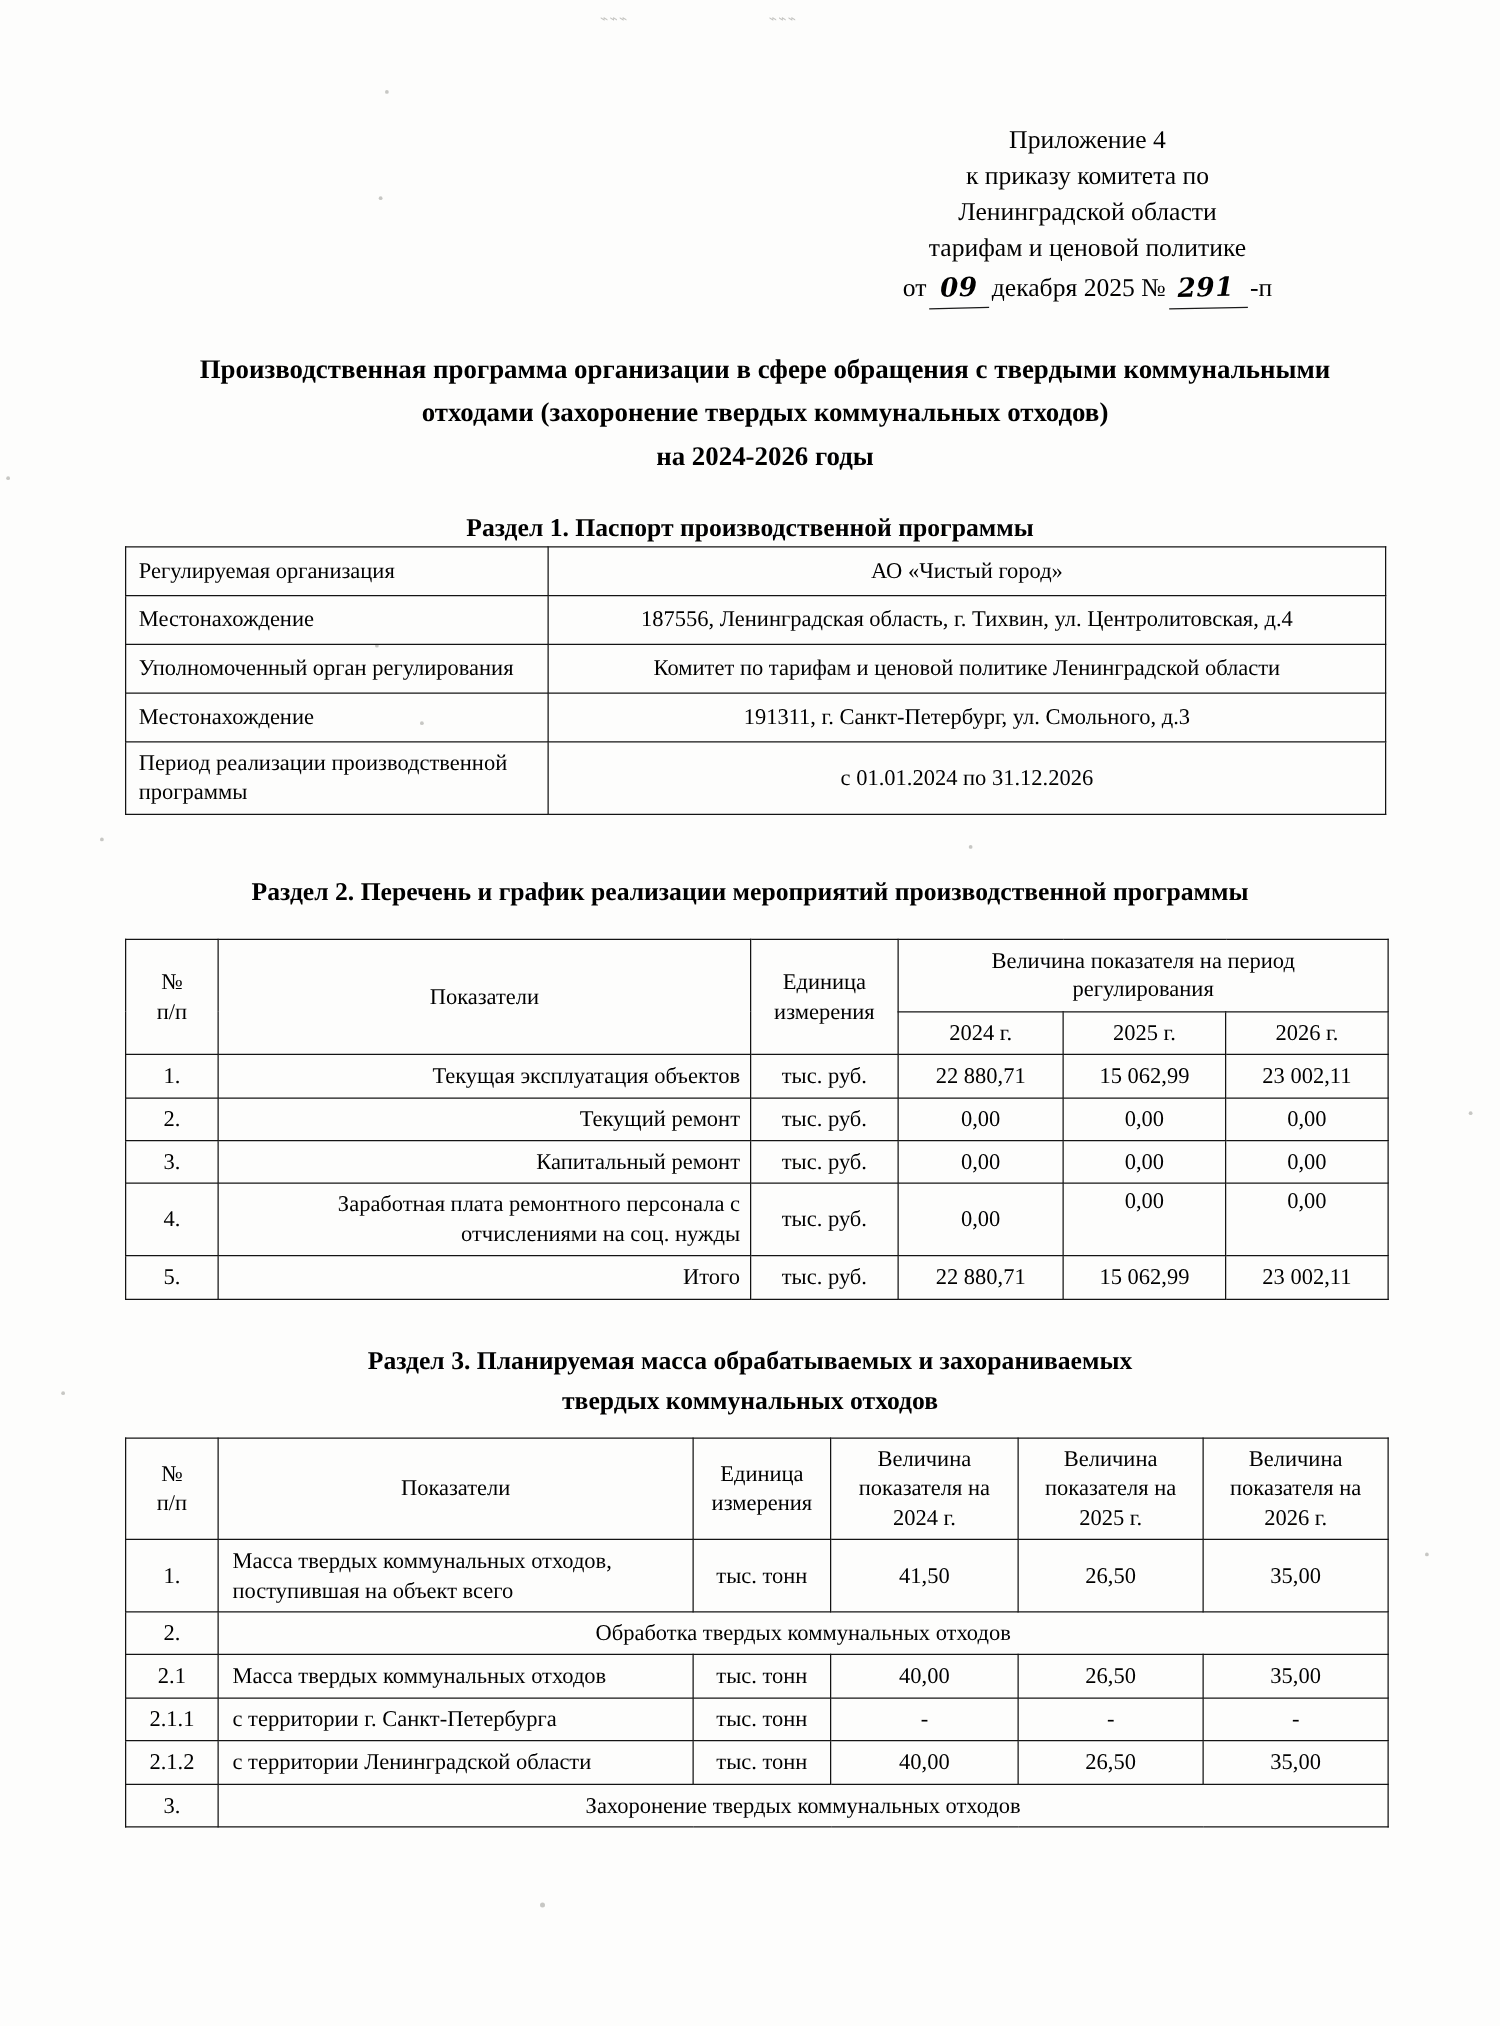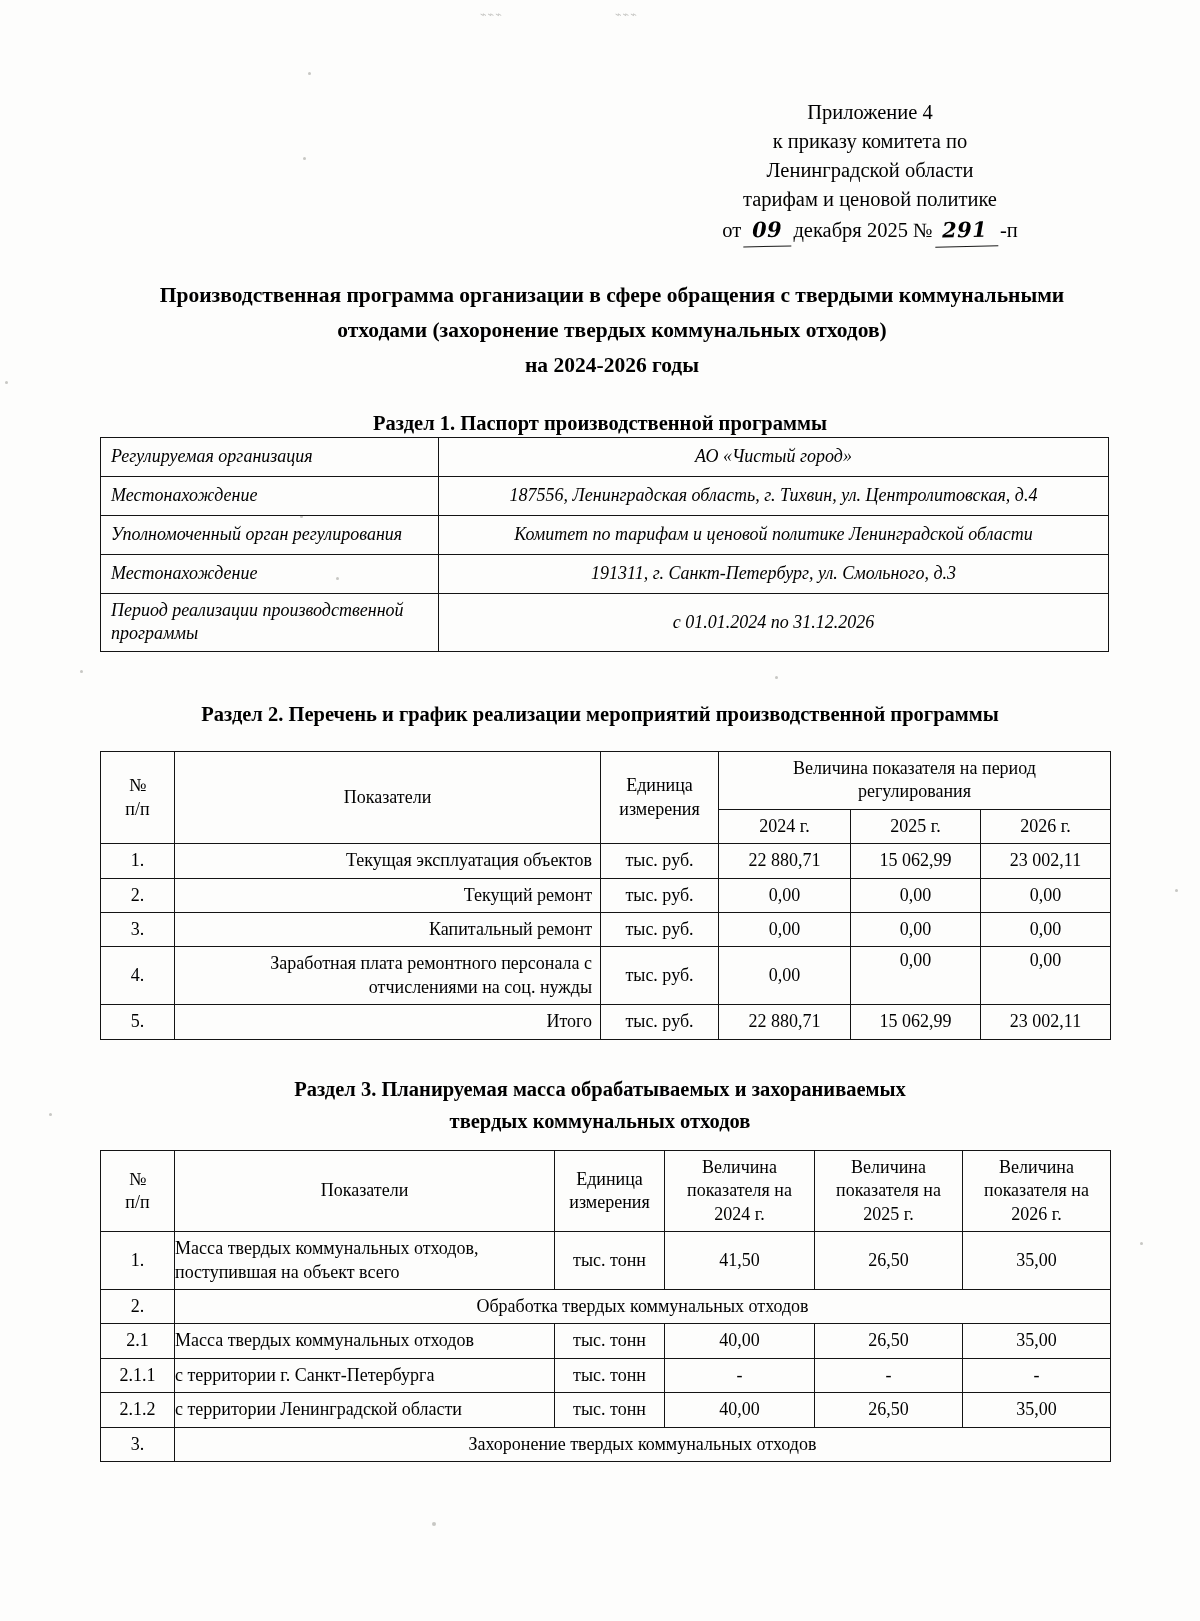--- a/index.html
+++ b/index.html
@@ -107,21 +107,20 @@
     font-weight: 400;
     vertical-align: middle;
     line-height: 1.3;
   }
 
   
   #table-passport {
     top: 437px;
     left: 100px;
     width: 1008px;
-    font-style: italic;
   }
   #table-passport td { height: 28px; }
   #table-passport td.label { text-align: left; padding-left: 10px; }
   #table-passport td.value { text-align: center; }
 
   
   #table-measures {
     top: 751px;
     left: 100px;
     width: 1010px;
@@ -130,21 +129,21 @@
   #table-measures td.ind { text-align: right; padding-left: 9px; margin-left: 37px; }
   #table-measures th { font-weight: 400; }
 
   
   #table-mass {
     top: 1150px;
     left: 100px;
     width: 1010px;
   }
   #table-mass td, #table-mass th { text-align: center; }
-  #table-mass td.ind { text-align: left; padding-left: 0; }
+  #table-mass td.ind { text-align: left; padding-left: 11px; }
   #table-mass th { font-weight: 400; }
   #table-mass td.span-head { text-align: center; }
 
   .nowrap { white-space: nowrap; }
   .cell-top { vertical-align: top; padding-top: 2px; }
 </style>
 </head>
 <body>
 
 <div class="page">

